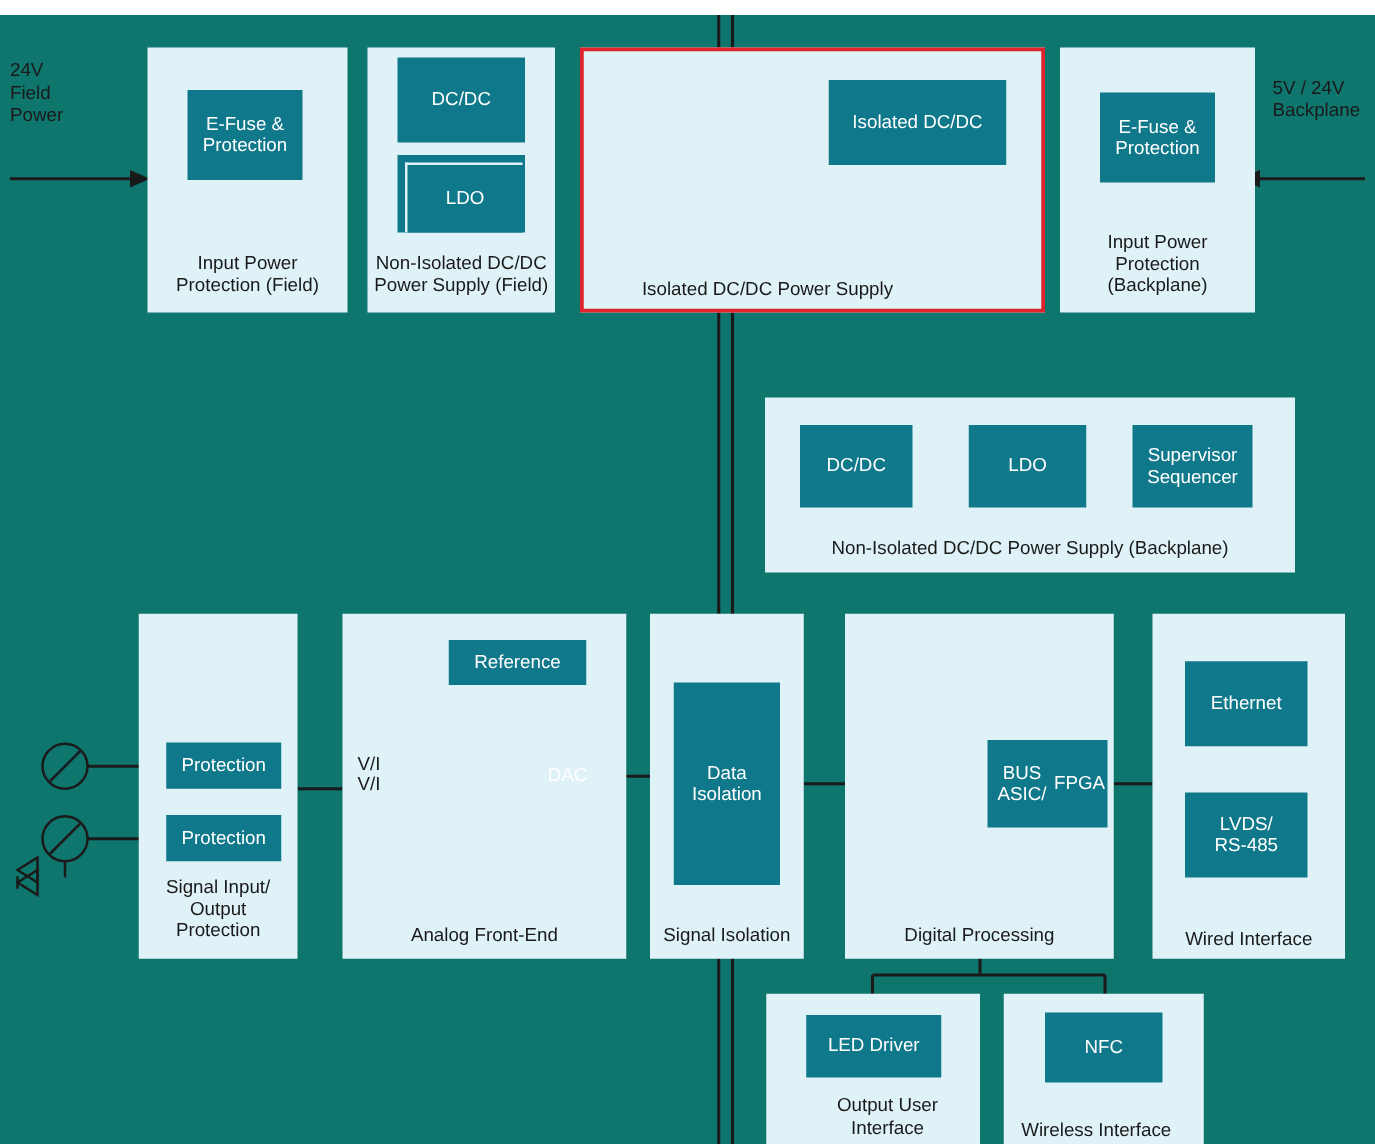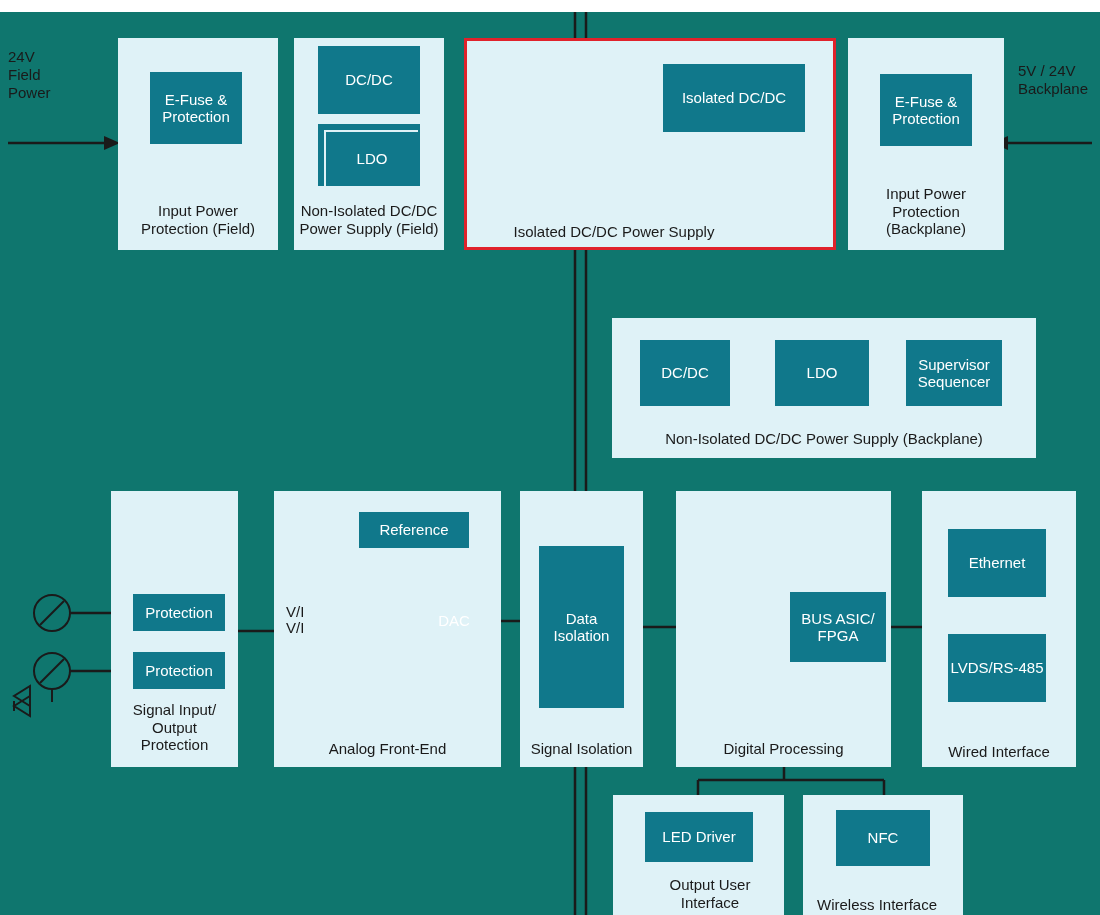--- a/index.html
+++ b/index.html
@@ -251,34 +251,34 @@
   <div class="tealbox" style="left:539px; top:534px; width:85px; height:162px; flex-direction:column;">
     <span>Data</span>
     <span>Isolation</span>
   </div>
   <div class="caption" style="left:520px; top:728px; width:123px;">
     <span>Signal Isolation</span>
   </div>
 
   <div class="block" style="left:676px; top:479px; width:215px; height:276px;">
   </div>
-  <div class="tealbox" style="left:790px; top:580px; width:96px; height:70px; flex-direction:column;">
+  <div class="tealbox" style="left:790px; top:580px; width:96px; height:70px; ">
     <span>BUS ASIC/</span>
     <span>FPGA</span>
   </div>
   <div class="caption" style="left:676px; top:728px; width:215px;">
     <span>Digital Processing</span>
   </div>
 
   <div class="block" style="left:922px; top:479px; width:154px; height:276px;">
   </div>
   <div class="tealbox" style="left:948px; top:517px; width:98px; height:68px;">
     <span>Ethernet</span>
   </div>
-  <div class="tealbox" style="left:948px; top:622px; width:98px; height:68px; flex-direction:row;">
+  <div class="tealbox" style="left:948px; top:622px; width:98px; height:68px; flex-direction:column;">
     <span>LVDS/</span>
     <span>RS-485</span>
   </div>
   <div class="caption" style="left:922px; top:731px; width:154px;">
     <span>Wired Interface</span>
   </div>
 
   <div class="block" style="left:613px; top:783px; width:171px; height:132px;">
   </div>
   <div class="tealbox" style="left:645px; top:800px; width:108px; height:50px;">

